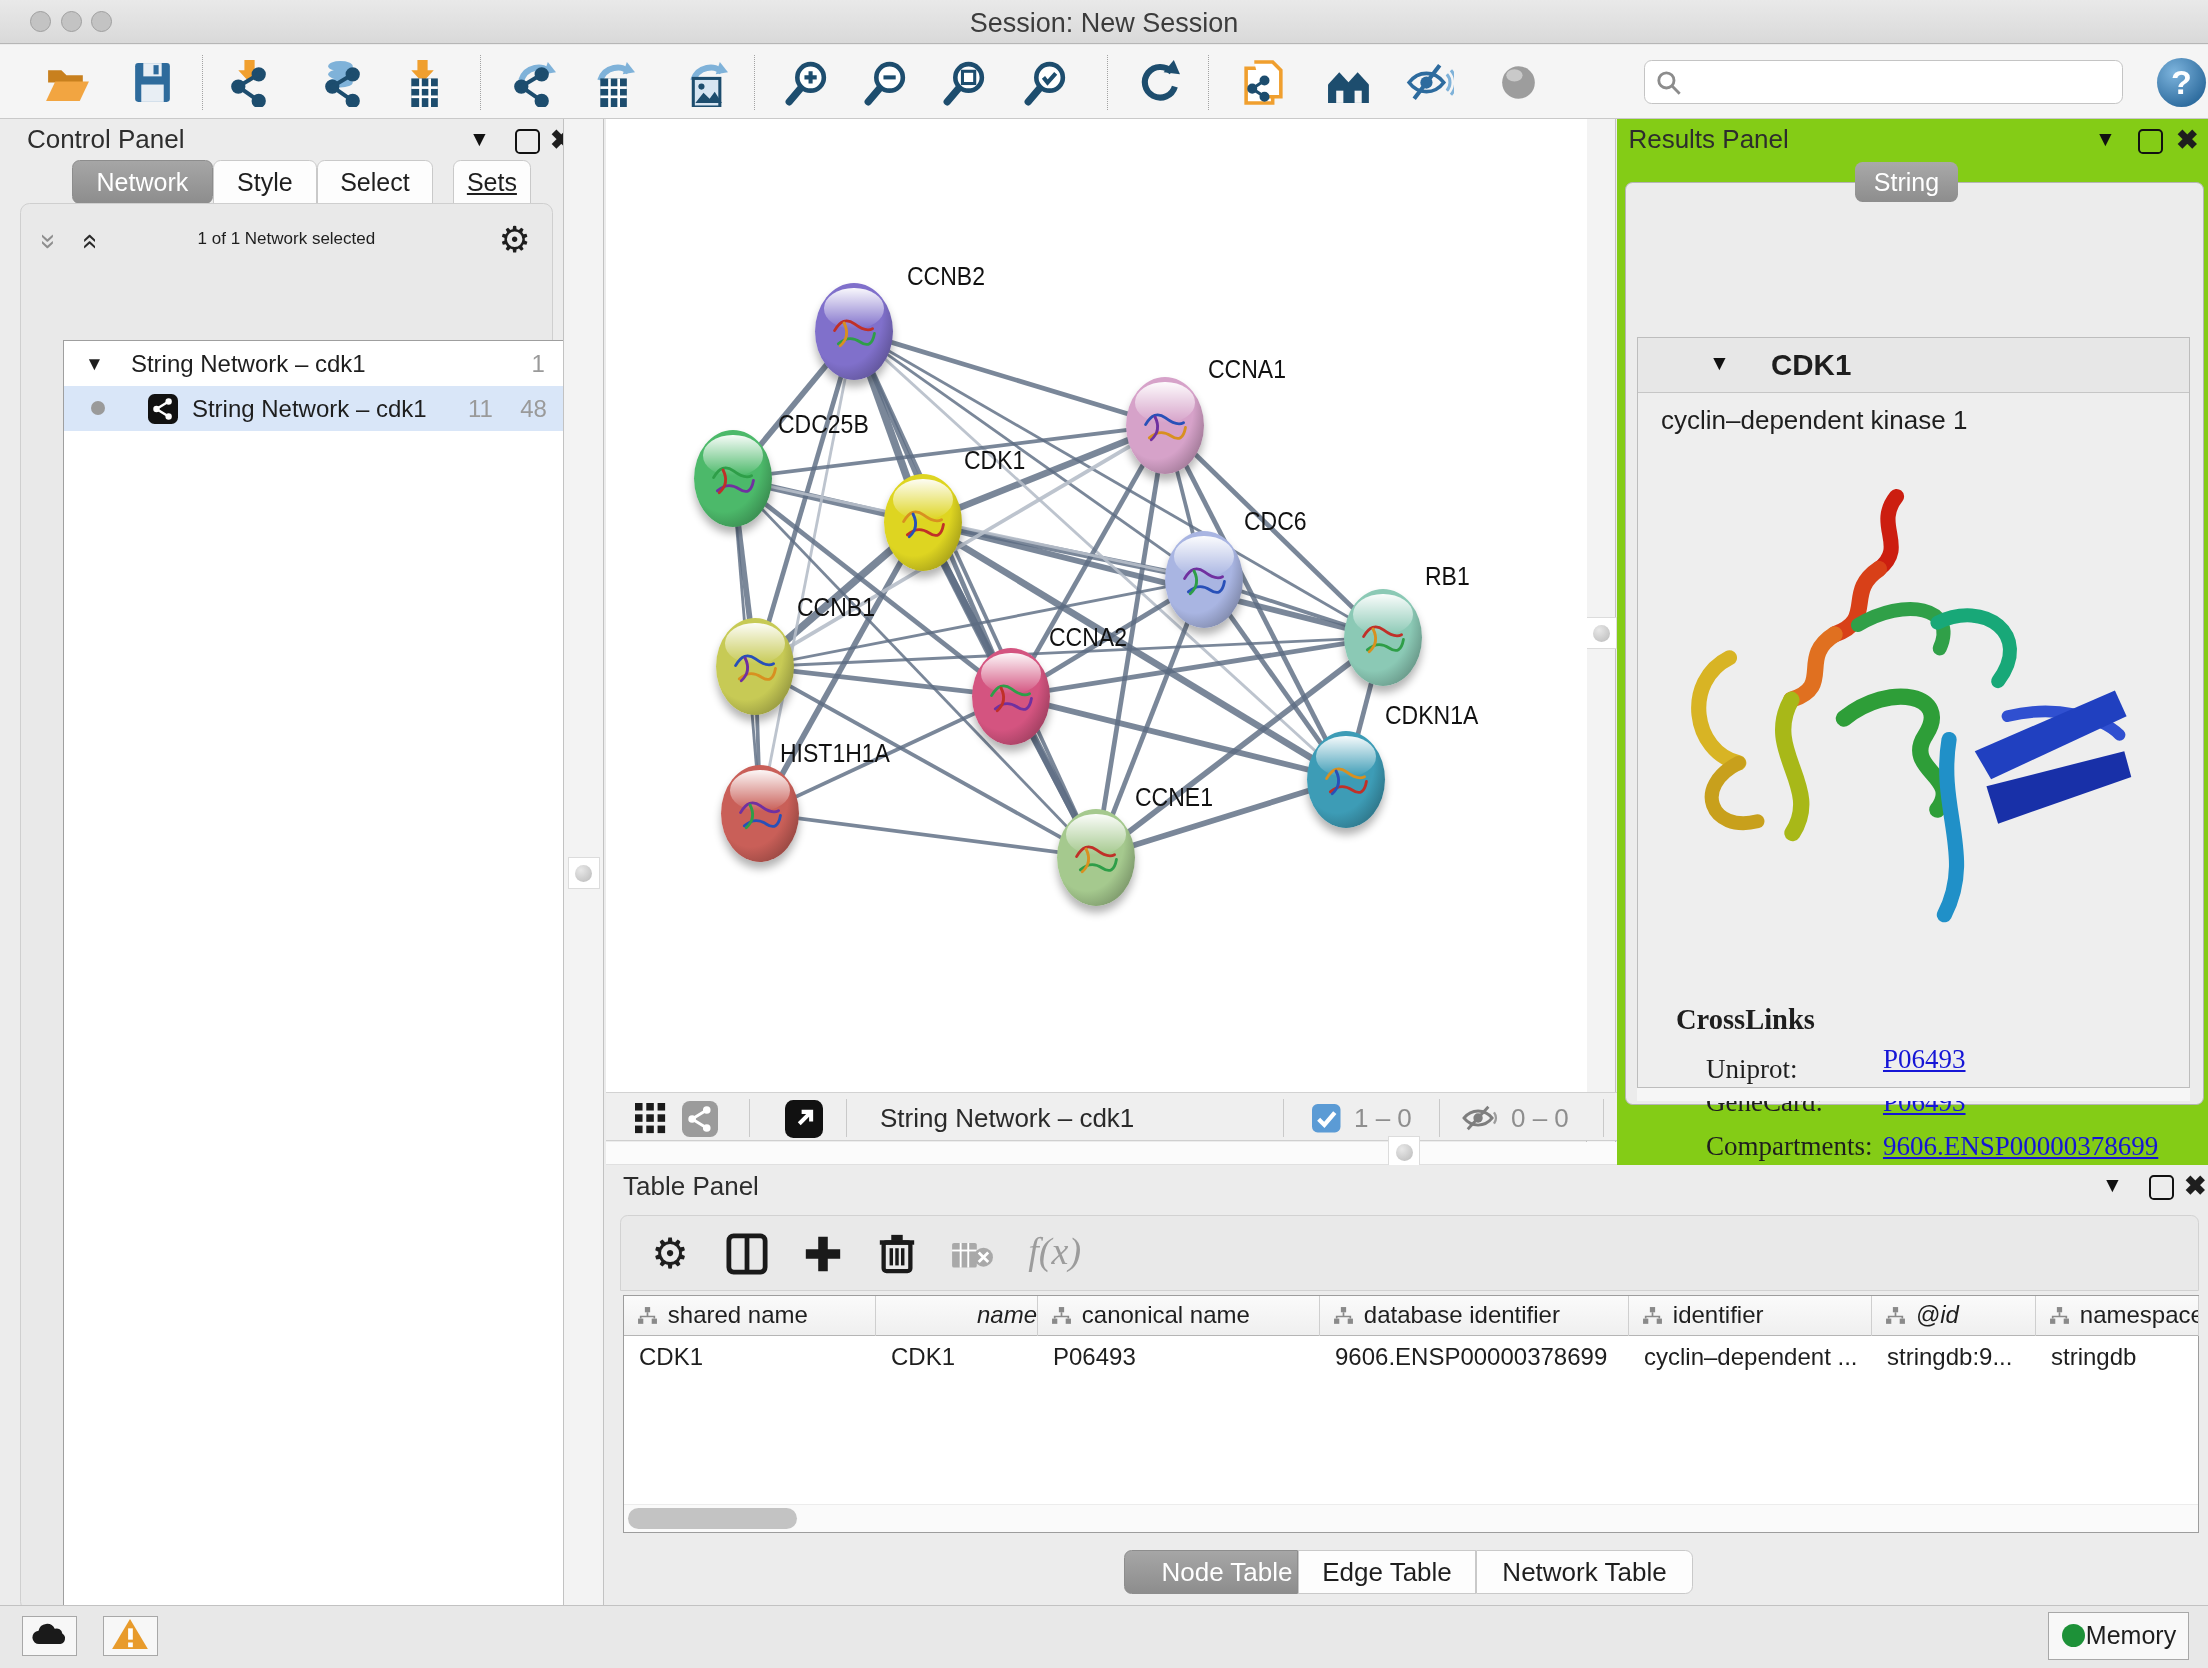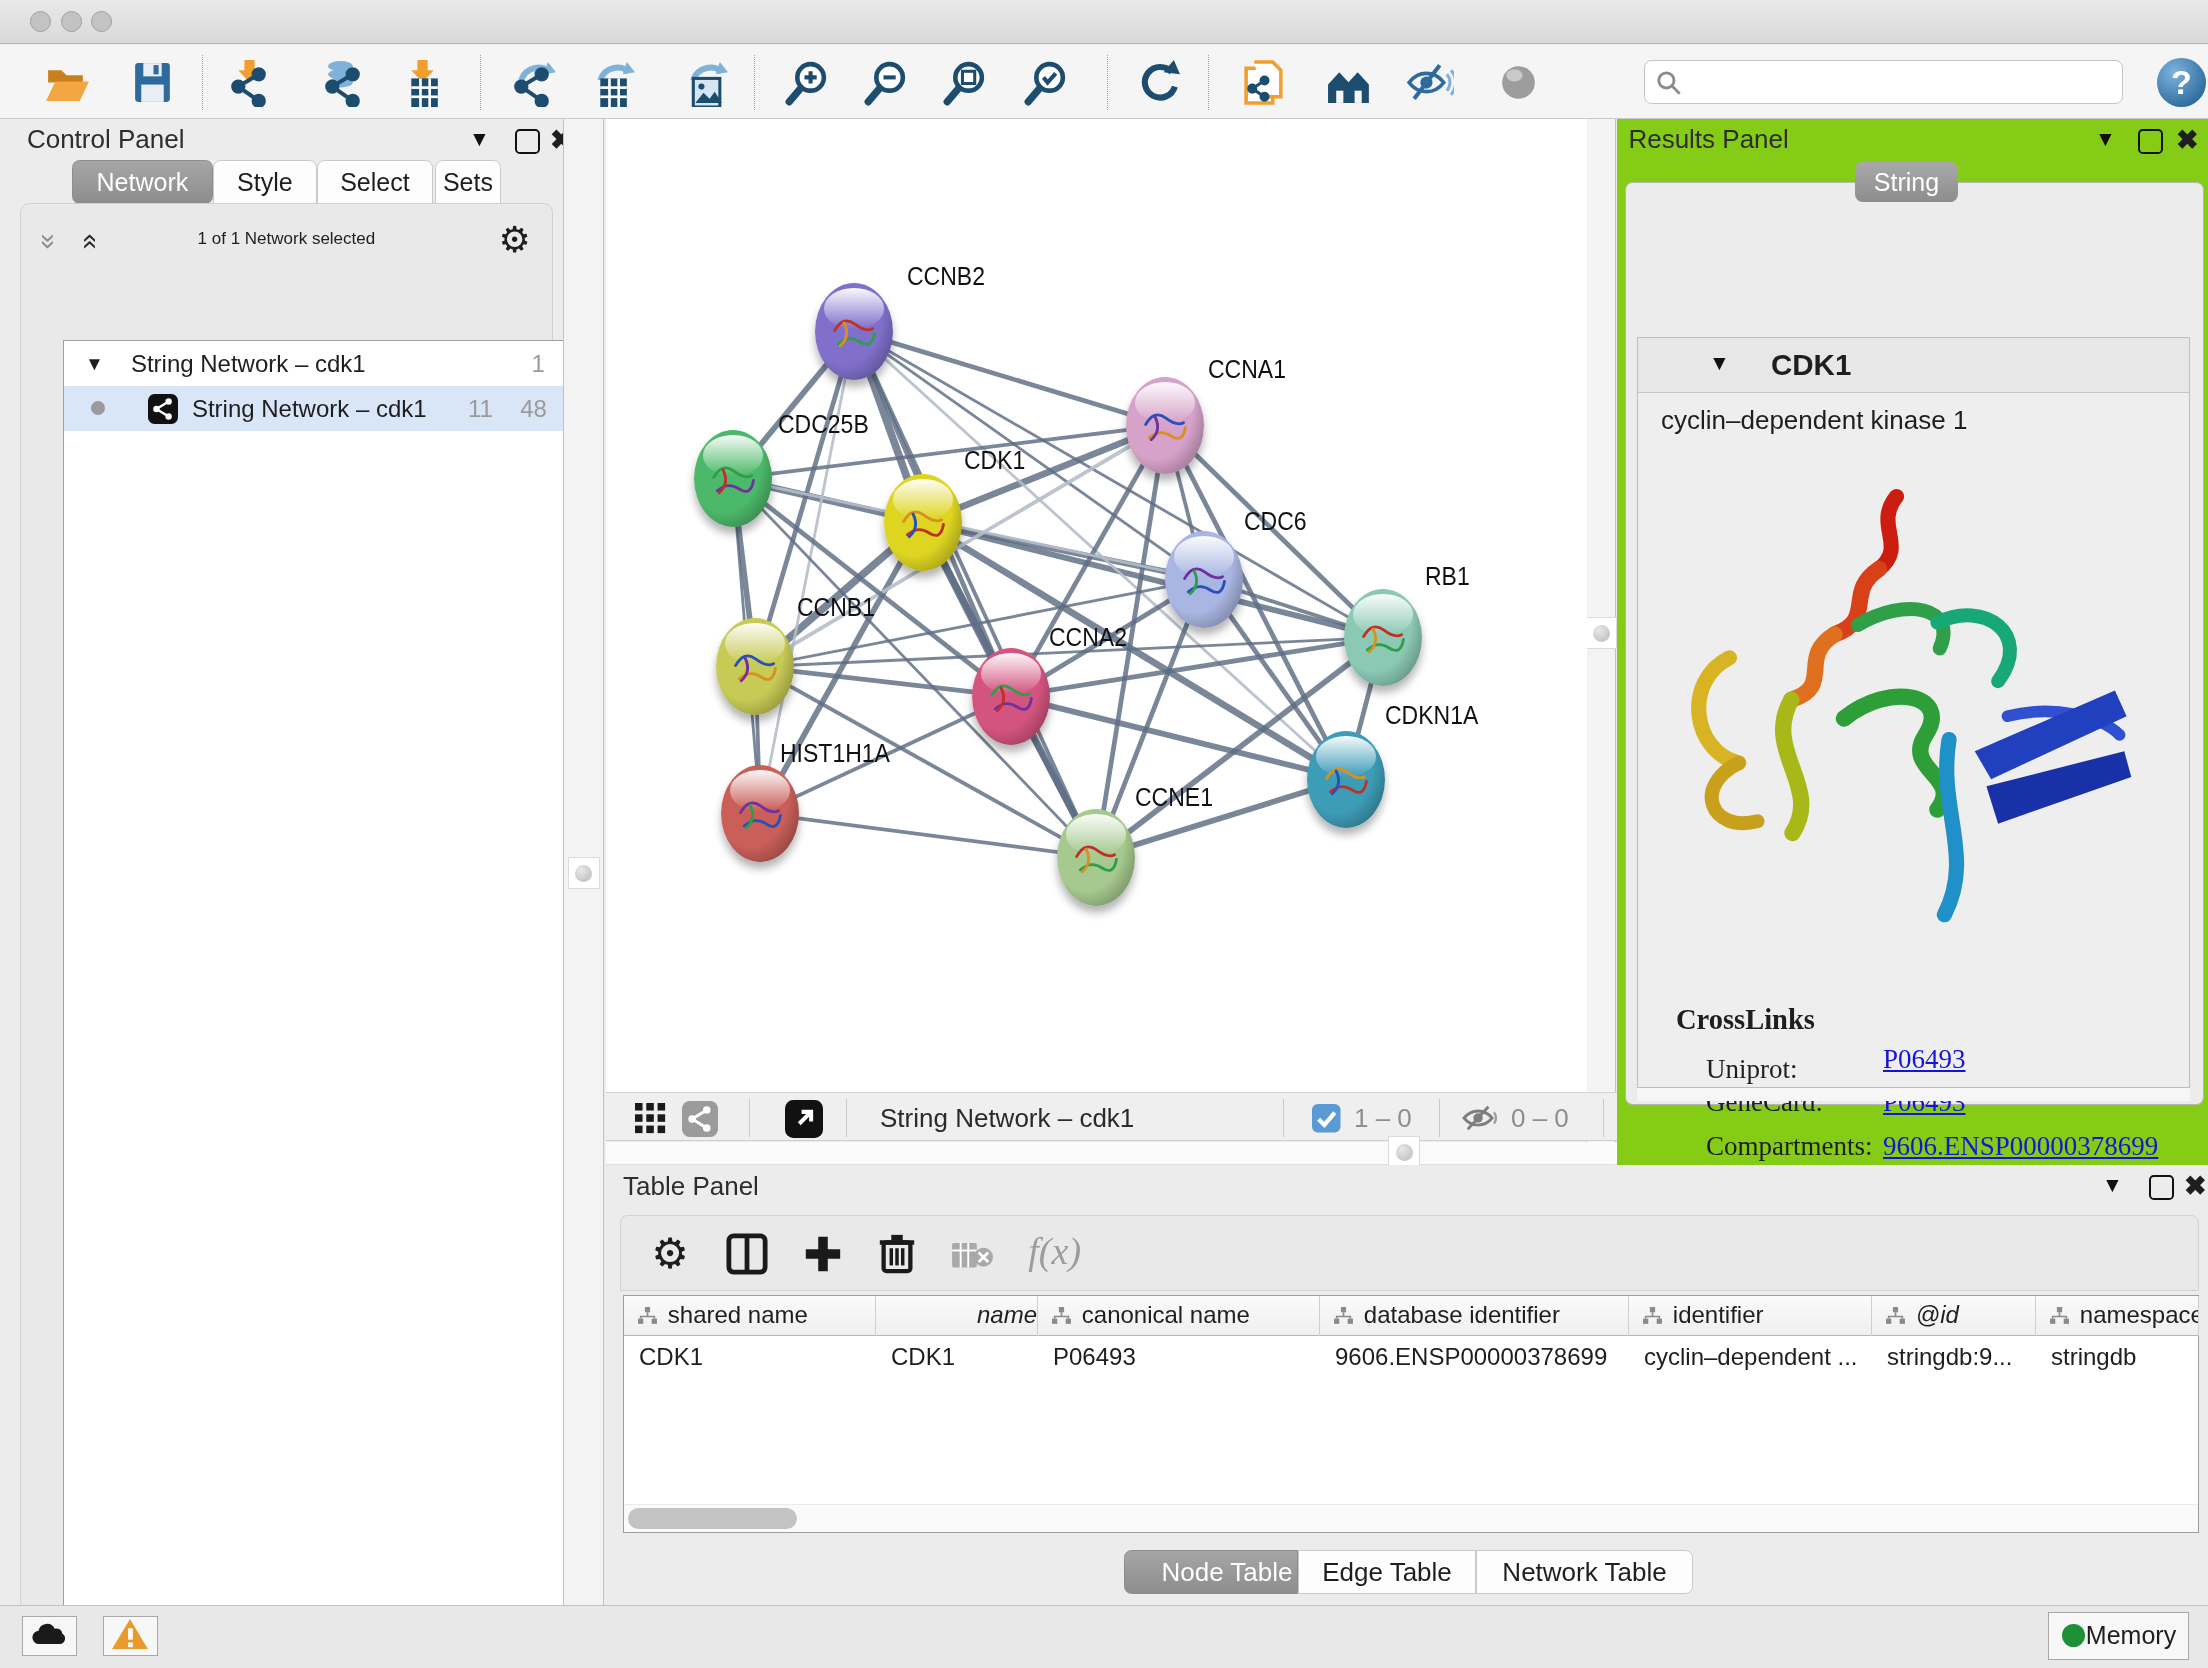--- a/index.html
+++ b/index.html
@@ -124,20 +124,21 @@
     background:#f8f8f8; border:1.9px solid #a8a8a8; font-size:25px; line-height:44px; text-align:center; padding-left:25px; }
   #memory-dot { position:absolute; left:13.3px; top:11.4px; width:23px; height:23px; border-radius:50%; background:#1d9138; }
 </style>
 </head>
 <body>
 
 <div class="abs" id="titlebar">
   <div class="traffic" style="left:30px"></div>
   <div class="traffic" style="left:61px"></div>
   <div class="traffic" style="left:91px"></div>
+  <div id="win-title">Session: New Session</div>
 </div>
 
 <div class="abs" id="toolbar">
   <div id="tb-icons">
       <div class="tb-icon" style="left: 43px;"><svg width="49" height="49" viewBox="0 0 48 48">
           <path d="M5 12 h13 l5 5 h16 v7 H5 z" fill="#c8801e"></path>
           <path d="M3 42 l9-19 h33 l-9 19 z" fill="#f2a541"></path>
         </svg></div>
       <div class="tb-icon" style="left: 128px;"><svg width="49" height="49" viewBox="0 0 48 48">
           <rect x="7" y="5" width="34" height="38" rx="3" fill="#2e6b9c"></rect>
@@ -279,21 +280,21 @@
 
 <div class="abs" id="control-panel">
   <div class="panel-title" style="position:absolute;left:24px;top:4.8px">Control Panel</div>
   <span class="caret" style="position:absolute;left:466px;top:7.6px">▼</span>
   <span class="sq-btn" style="left:512px;top:9.5px"></span>
   <span style="position:absolute;left:547px;top:4.8px;font-size:27px;font-weight:bold">✖</span>
   <div id="cp-tabs">
       <div class="tab sel" style="left: 69px; width: 141px; top: 41px; border-radius: 7.6px;">Network</div>
       <div class="tab" style="left: 210px; width: 104px; top: 41px; border-radius: 7.6px 7.6px 0px 0px;">Style</div>
       <div class="tab" style="left: 314px; width: 116px; top: 41px; border-radius: 7.6px 7.6px 0px 0px;">Select</div>
-      <div class="tab" style="left: 432px; width: 66px; top: 41px; border-radius: 7.6px 7.6px 0px 0px;">Sets</div>
+      <div class="tab" style="left: 450px; width: 78px; top: 41px; border-radius: 7.6px 7.6px 0px 0px; text-decoration: underline;">Sets</div>
     </div>
   <div id="cp-box">
     <span style="position:absolute;left:21px;top:21px;color:#8e8e8e;font-size:28.5px;display:inline-block;transform:rotate(90deg)">»</span>
     <span style="position:absolute;left:59px;top:21px;color:#2a2a2a;font-size:28.5px;display:inline-block;transform:rotate(-90deg)">»</span>
     <div style="position:absolute;left:0;right:0;top:25px;text-align:center;font-size:17px">1 of 1 Network selected</div>
     <span style="position:absolute;right:21px;top:15px;font-size:36px">⚙</span>
     <div id="cp-tree">
       <div class="tree-row">
         <span style="position:absolute;left:21px;top:0;font-size:19px">▼</span>
         <span style="position:absolute;left:67px">String Network – cdk1</span>

